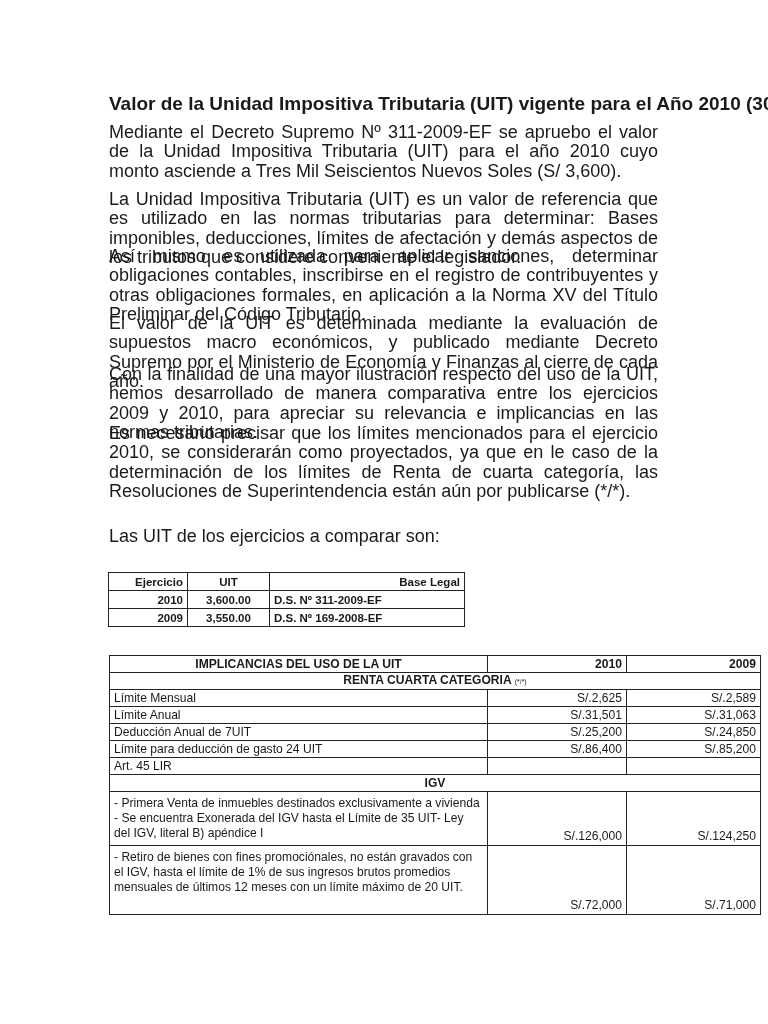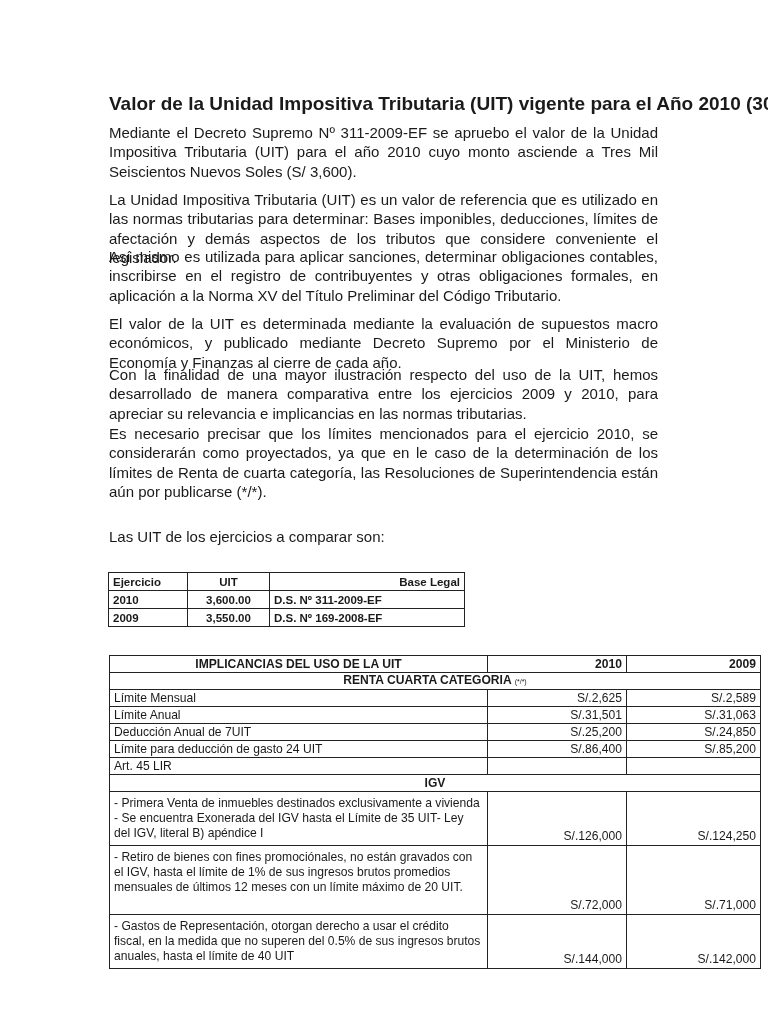--- a/index.html
+++ b/index.html
@@ -25,21 +25,21 @@
       left: 109px; top: 93px;
       width: 560px;
       font-size: 19px;
       font-weight: bold;
       white-space: nowrap;
     }
     .para {
       position: absolute;
       left: 109px;
       width: 549px;
-      font-size: 15px;
+      font-size: 18px;
       line-height: 19.3px;
       text-align: justify;
       text-align-last: left;
       margin: 0;
     }
     .p1 { top: 123px; }
     .p2 { top: 190px; }
     .p3 { top: 247px; }
     .p4 { top: 314px; }
     .p5 { top: 365px; }
@@ -55,21 +55,21 @@
       border: 1px solid #222;
       padding: 0 4px;
     }
     .t-uit {
       left: 108px; top: 572px;
       width: 357px;
       font-size: 11.5px;
       font-weight: bold;
     }
     .t-uit th, .t-uit td { height: 17px; }
-    .t-uit .c-ej { width: 70px; text-align: left; }
+    .t-uit .c-ej { width: 70px; text-align: right; }
     .t-uit .c-uit { width: 73px; text-align: center; }
     .t-uit .c-base { text-align: left; }
     .t-uit th.c-base { text-align: right; }
 
     .t-impl {
       left: 109px; top: 655px;
       width: 652px;
       font-size: 12.1px;
     }
     .t-impl td, .t-impl th { height: 16px; line-height: 15px; }
@@ -172,21 +172,16 @@
     <tr class="tall">
       <td class="c-desc" style="height:48px">- Primera Venta de inmuebles destinados exclusivamente a vivienda - Se encuentra Exonerada del IGV hasta el Límite de 35 UIT- Ley del IGV, literal B) apéndice I</td>
       <td class="c-y1">S/.126,000</td>
       <td class="c-y2">S/.124,250</td>
     </tr>
     <tr class="tall">
       <td class="c-desc" style="height:63px">- Retiro de bienes con fines promociónales,  no están gravados con el IGV, hasta el límite de 1% de sus ingresos brutos promedios mensuales de últimos 12 meses con un límite máximo de 20 UIT.</td>
       <td class="c-y1">S/.72,000</td>
       <td class="c-y2">S/.71,000</td>
     </tr>
-    <tr class="tall">
-      <td class="c-desc" style="height:48px">- Gastos de Representación, otorgan derecho a usar el crédito fiscal, en la medida que no superen del 0.5% de sus ingresos brutos anuales, hasta el límite de 40 UIT</td>
-      <td class="c-y1">S/.144,000</td>
-      <td class="c-y2">S/.142,000</td>
-    </tr>
   </tbody>
     </table>
 
 </div>
 
 </body></html>

